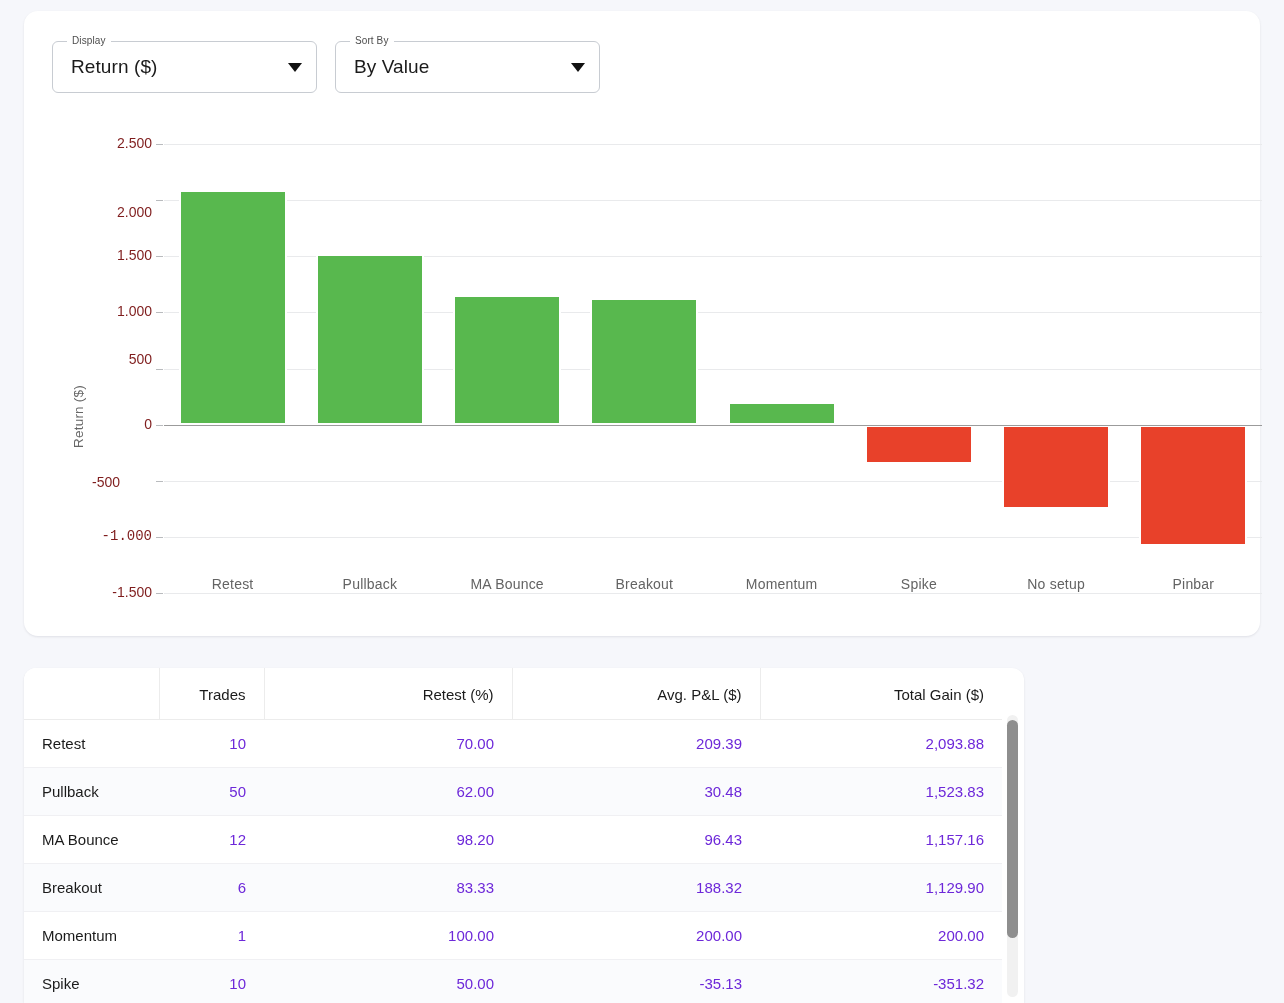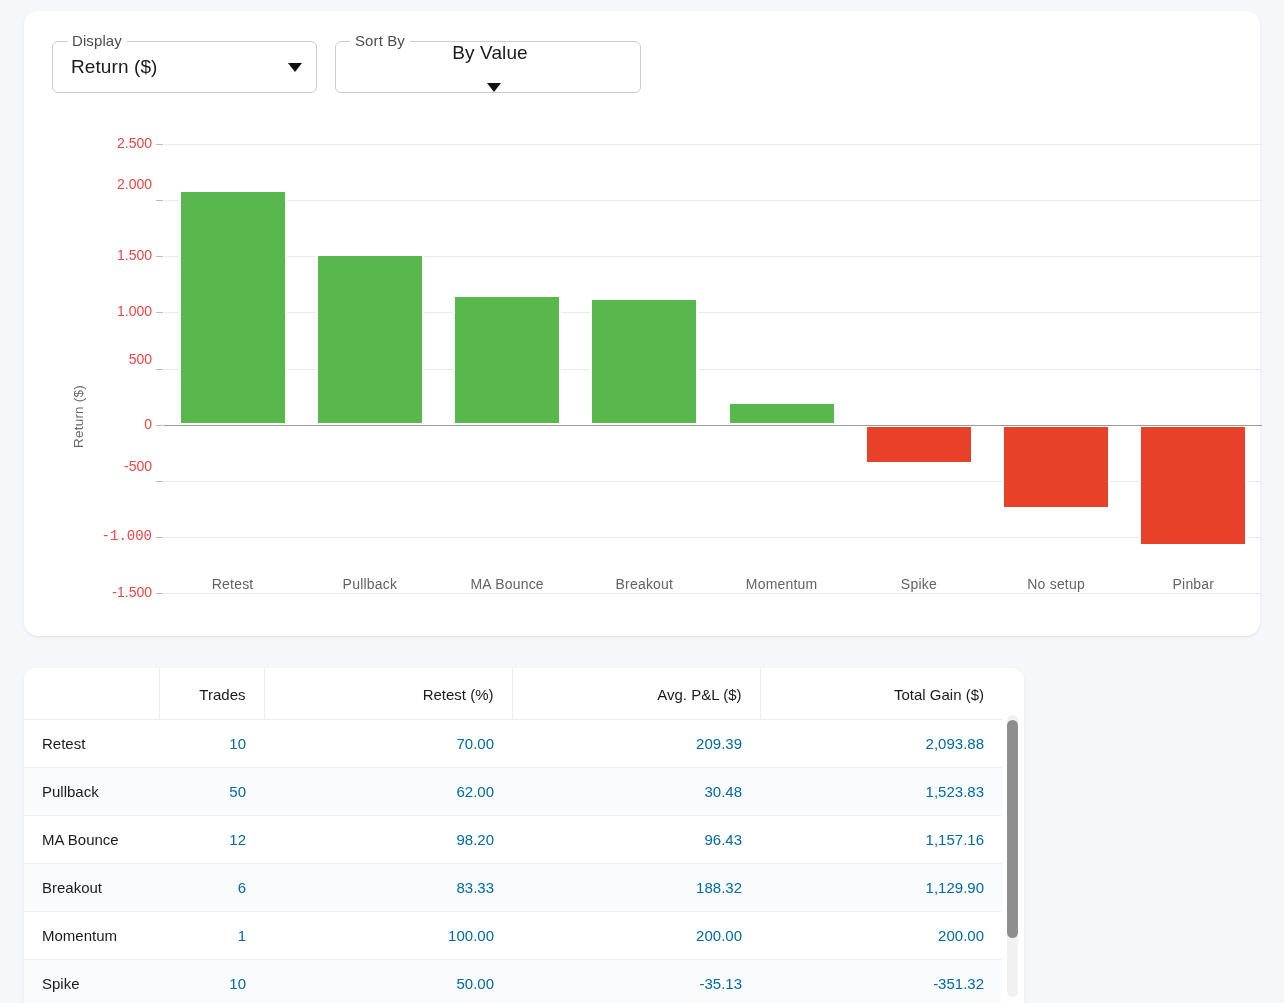--- a/index.html
+++ b/index.html
@@ -27,26 +27,26 @@
     position: relative;
     height: 52px;
     border: 1px solid #c8ccd2;
     border-radius: 6px;
     background: #ffffff;
     display: flex; align-items: center;
     padding: 0 14px 0 18px;
     cursor: pointer;
   }
   .mat-select.display-sel { width: 265px; }
-  .mat-select.sort-sel    { width: 306px; flex-direction: column; }
+  .mat-select.sort-sel    { width: 265px; }
   .mat-label {
     position: absolute; top: -8px; left: 14px;
     background: #ffffff;
     padding: 0 5px;
-    font-size: 15px; color: #4d4d4d;
+    font-size: 10px; color: #4d4d4d;
     line-height: 14px;
     letter-spacing: .1px;
     white-space: nowrap;
   }
   .mat-value {
     font-size: 19px; color: #1b1b1b; flex: 1;
     letter-spacing: .1px;
     white-space: nowrap;
   }
   .mat-arrow {
@@ -72,21 +72,21 @@
   }
 
   
   .plot { position: absolute; left: 140px; top: 23px; width: 1098px; height: 449px; }
 
   .gridline { position: absolute; left: 0; width: 1098px; height: 1px; background: #e9eaec; }
   .gridline.zero { background: #9b9b9b; height: 1.4px; z-index: 3; }
   .ytick-row {
     position: absolute; left: -104px; width: 92px;
     text-align: right;
-    font-size: 14px; color: #ef4444;
+    font-size: 14px; color: #7f1d1d;
     transform: translateY(-9px);
   }
   .ytick-dash {
     position: absolute; left: -8px; width: 7px; height: 1px;
     background: #b9bbbe; transform: translateY(0px);
   }
 
   .bars { position: absolute; left: 0; top: 0; width: 1098px; height: 449px; }
   .bar {
     position: absolute;
@@ -119,21 +119,21 @@
     font-size: 15px; font-weight: 400; color: #1b1b1b;
     text-align: right;
     padding: 18px 18px 16px 18px;
     border-bottom: 1px solid #ececec;
     background: #ffffff;
     white-space: nowrap;
   }
   thead th.col-name { border-right: 1px solid #ececec; }
   thead th.divider  { border-right: 1px solid #ececec; }
   tbody td {
-    font-size: 15px; color: #0369a1;
+    font-size: 15px; color: #6d28d9;
     text-align: right;
     padding: 15px 18px;
     border-bottom: 1px solid #f0f0f3;
     white-space: nowrap;
   }
   tbody td.name { text-align: left; color: #1b1b1b; }
   tbody tr:nth-child(even) { background: #fafbfd; }
 
   .col-w-name   { width: 135px; }
   .col-w-trades { width: 105px; }
@@ -174,36 +174,36 @@
     </div>
 
     <div class="chart-wrap">
       <div class="ylabel">Return ($)</div>
       <div class="plot">
         <div id="gridlines">
             <div class="gridline" style="top: 0px;"></div>
             <div class="ytick-row" style="top: 0px;">2.500</div>
             <div class="ytick-dash" style="top: 0px;"></div>
             <div class="gridline" style="top: 56.125px;"></div>
-            <div class="ytick-row" style="top: 41px;">2.000</div>
+            <div class="ytick-row" style="top: 69px;">2.000</div>
             <div class="ytick-dash" style="top: 56.125px;"></div>
             <div class="gridline" style="top: 112.25px;"></div>
             <div class="ytick-row" style="top: 112.25px;">1.500</div>
             <div class="ytick-dash" style="top: 112.25px;"></div>
             <div class="gridline" style="top: 168.375px;"></div>
             <div class="ytick-row" style="top: 168.375px;">1.000</div>
             <div class="ytick-dash" style="top: 168.375px;"></div>
             <div class="gridline" style="top: 224.5px;"></div>
             <div class="ytick-row" style="top: 216px;">500</div>
             <div class="ytick-dash" style="top: 224.5px;"></div>
             <div class="gridline zero" style="top: 280.625px;"></div>
             <div class="ytick-row" style="top: 280.625px;">0</div>
             <div class="ytick-dash" style="top: 280.625px;"></div>
             <div class="gridline" style="top: 336.75px;"></div>
-            <div class="ytick-row" style="top: 323px;">-500</div>
+            <div class="ytick-row" style="top: 339px; text-align: center;">-500</div>
             <div class="ytick-dash" style="top: 336.75px;"></div>
             <div class="gridline" style="top: 392.875px;"></div>
             <div class="ytick-row" style="top: 392.875px; font-family: Liberation Mono, monospace;">-1.000</div>
             <div class="ytick-dash" style="top: 392.875px;"></div>
             <div class="gridline" style="top: 449px;"></div>
             <div class="ytick-row" style="top: 449px;">-1.500</div>
             <div class="ytick-dash" style="top: 449px;"></div>
           </div>
         <div class="bars" id="bars">
             <div class="bar pos" title="Retest: 2093.88" style="left: 14.625px; top: 45.587px; width: 108px; height: 235.038px;"></div>

